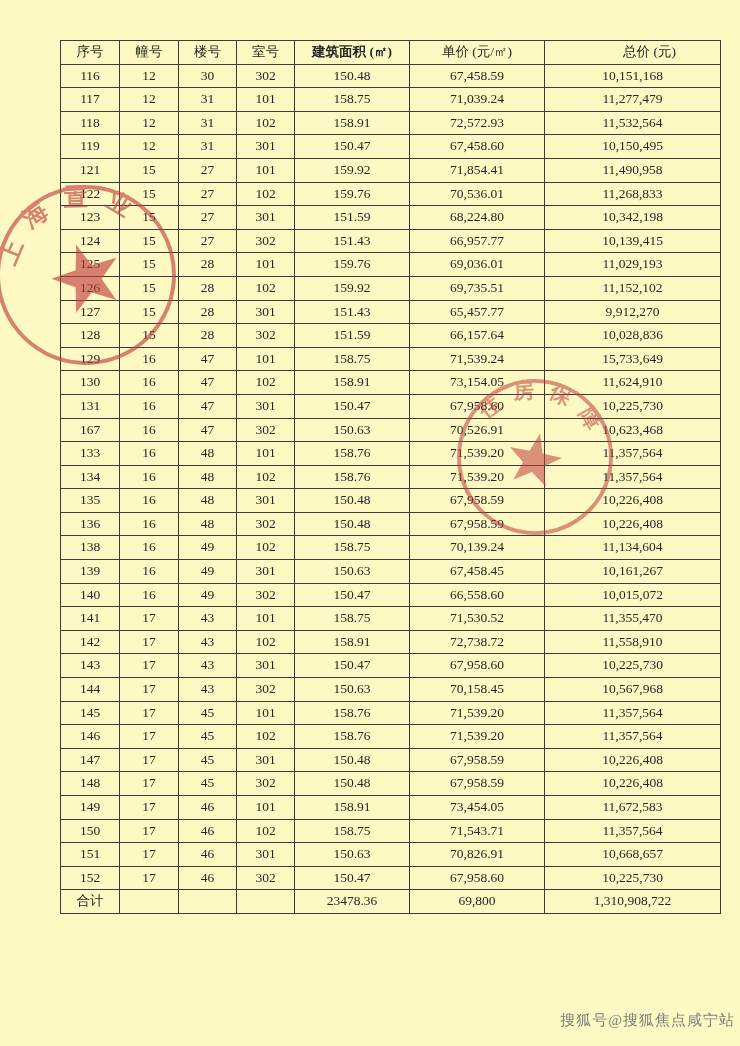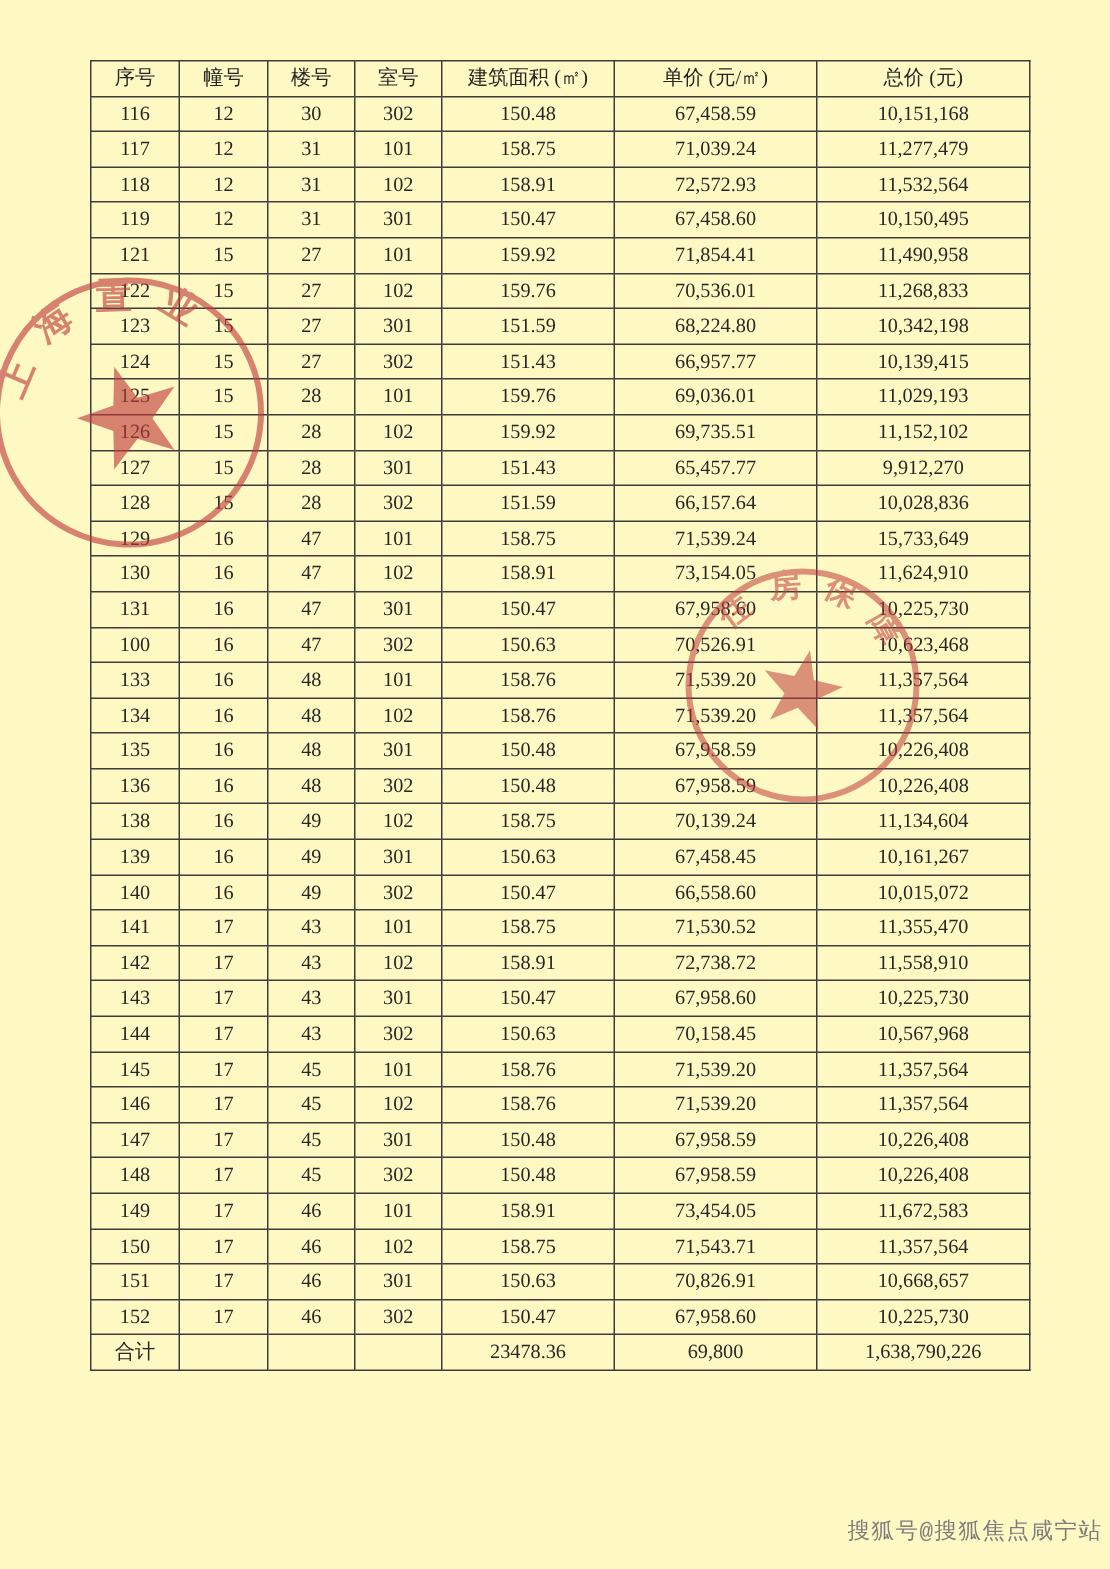--- a/index.html
+++ b/index.html
@@ -27,37 +27,37 @@
     font-size: 13.5px;
     font-weight: normal;
     color: #262626;
     white-space: nowrap;
     overflow: hidden;
   }
   .price-table th:nth-child(1) { width: 58px; }
   .price-table th:nth-child(2) { width: 58px; }
   .price-table th:nth-child(3) { width: 57px; }
   .price-table th:nth-child(4) { width: 57px; margin-top: 21px; }
-  .price-table th:nth-child(5) { width: 114px; }
+  .price-table th:nth-child(5) { width: 114px; font-weight: bold; }
   .price-table th:nth-child(6) { width: 134px; margin-top: 36px; }
-  .price-table th:nth-child(7) { width: 141px; }
+  .price-table th:nth-child(7) { width: 141px; padding-left: 34px; }
   .stamp {
     position: absolute;
     pointer-events: none;
     z-index: 5;
   }
   .stamp-left  { left: -14px; top: 175px; opacity: 0.62; transform: rotate(-18deg); }
   .stamp-right { left: 445px; top: 367px; opacity: 0.55; transform: rotate(12deg); }
   .watermark {
     position: absolute;
     right: 5px;
     bottom: 16px;
     font-size: 15px;
     color: #7d7d7d;
-    font-family: Liberation Mono, monospace;
+    font-family: Liberation Serif, serif;
     letter-spacing: 1px;
   }
 </style>
 </head>
 <body>
 
 <div class="doc-page">
 
   <div class="table-wrap">
     <table class="price-table">
@@ -202,21 +202,21 @@
           <tr>
             <td>131</td>
             <td>16</td>
             <td>47</td>
             <td>301</td>
             <td>150.47</td>
             <td>67,958.60</td>
             <td>10,225,730</td>
           </tr>
           <tr>
-            <td>100</td>
+            <td>167</td>
             <td>16</td>
             <td>47</td>
             <td>302</td>
             <td>150.63</td>
             <td>70,526.91</td>
             <td>10,623,468</td>
           </tr>
           <tr>
             <td>133</td>
             <td>16</td>
@@ -388,21 +388,21 @@
             <td>67,958.60</td>
             <td>10,225,730</td>
           </tr>
           <tr>
             <td>合计</td>
             <td></td>
             <td></td>
             <td></td>
             <td>23478.36</td>
             <td>69,800</td>
-            <td>1,638,790,226</td>
+            <td>1,310,908,722</td>
           </tr>
         </tbody>
     </table>
   </div>
 
   <svg class="stamp stamp-left" width="200" height="200" viewBox="0 0 200 200" aria-hidden="true">
     <circle cx="100" cy="100" r="88" fill="none" stroke="#bf3b3c" stroke-width="4"></circle>
     <defs>
       <path id="arcL" d="M 30,100 A 70,70 0 0 1 170,100" fill="none"></path>
     </defs>

